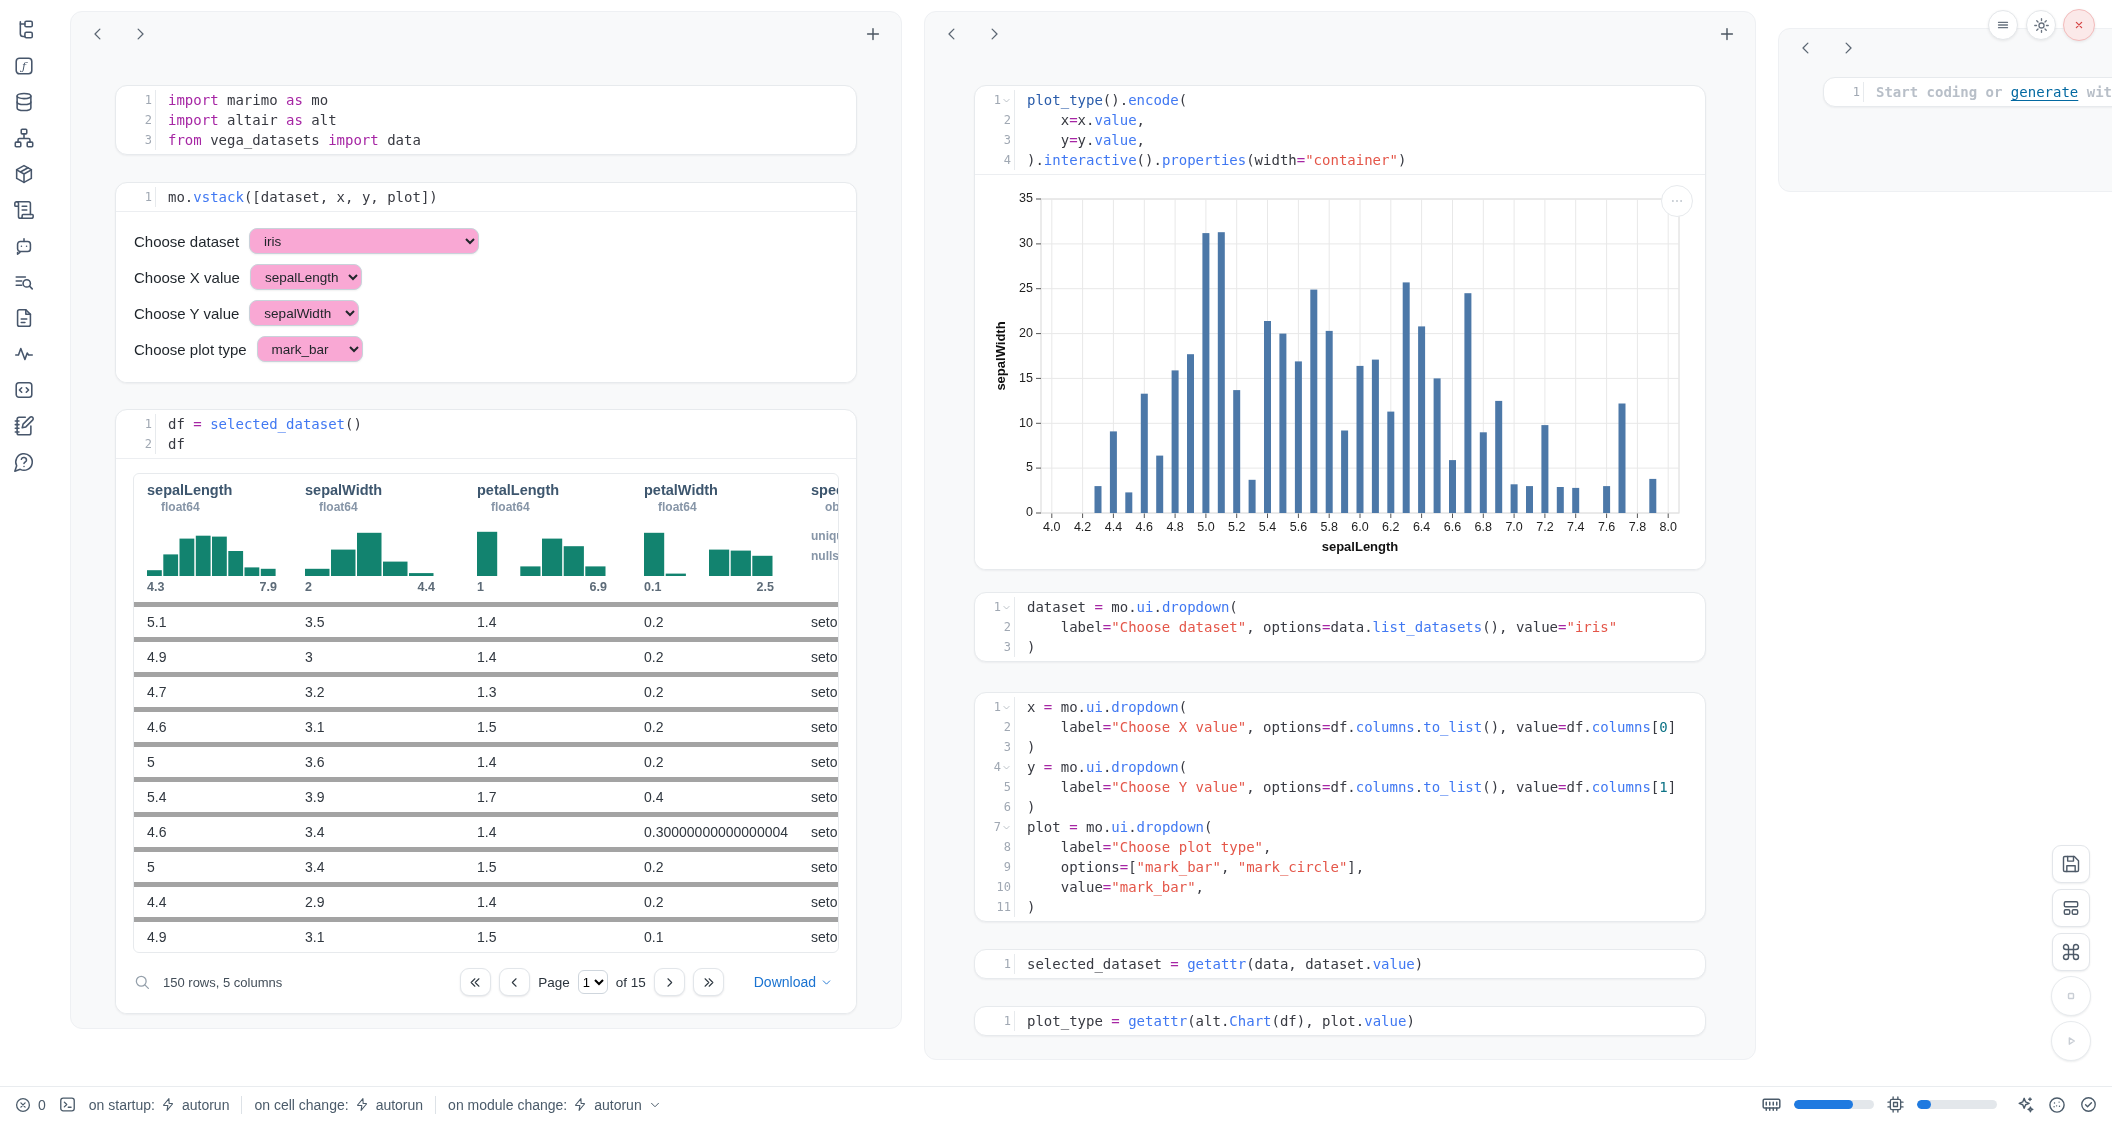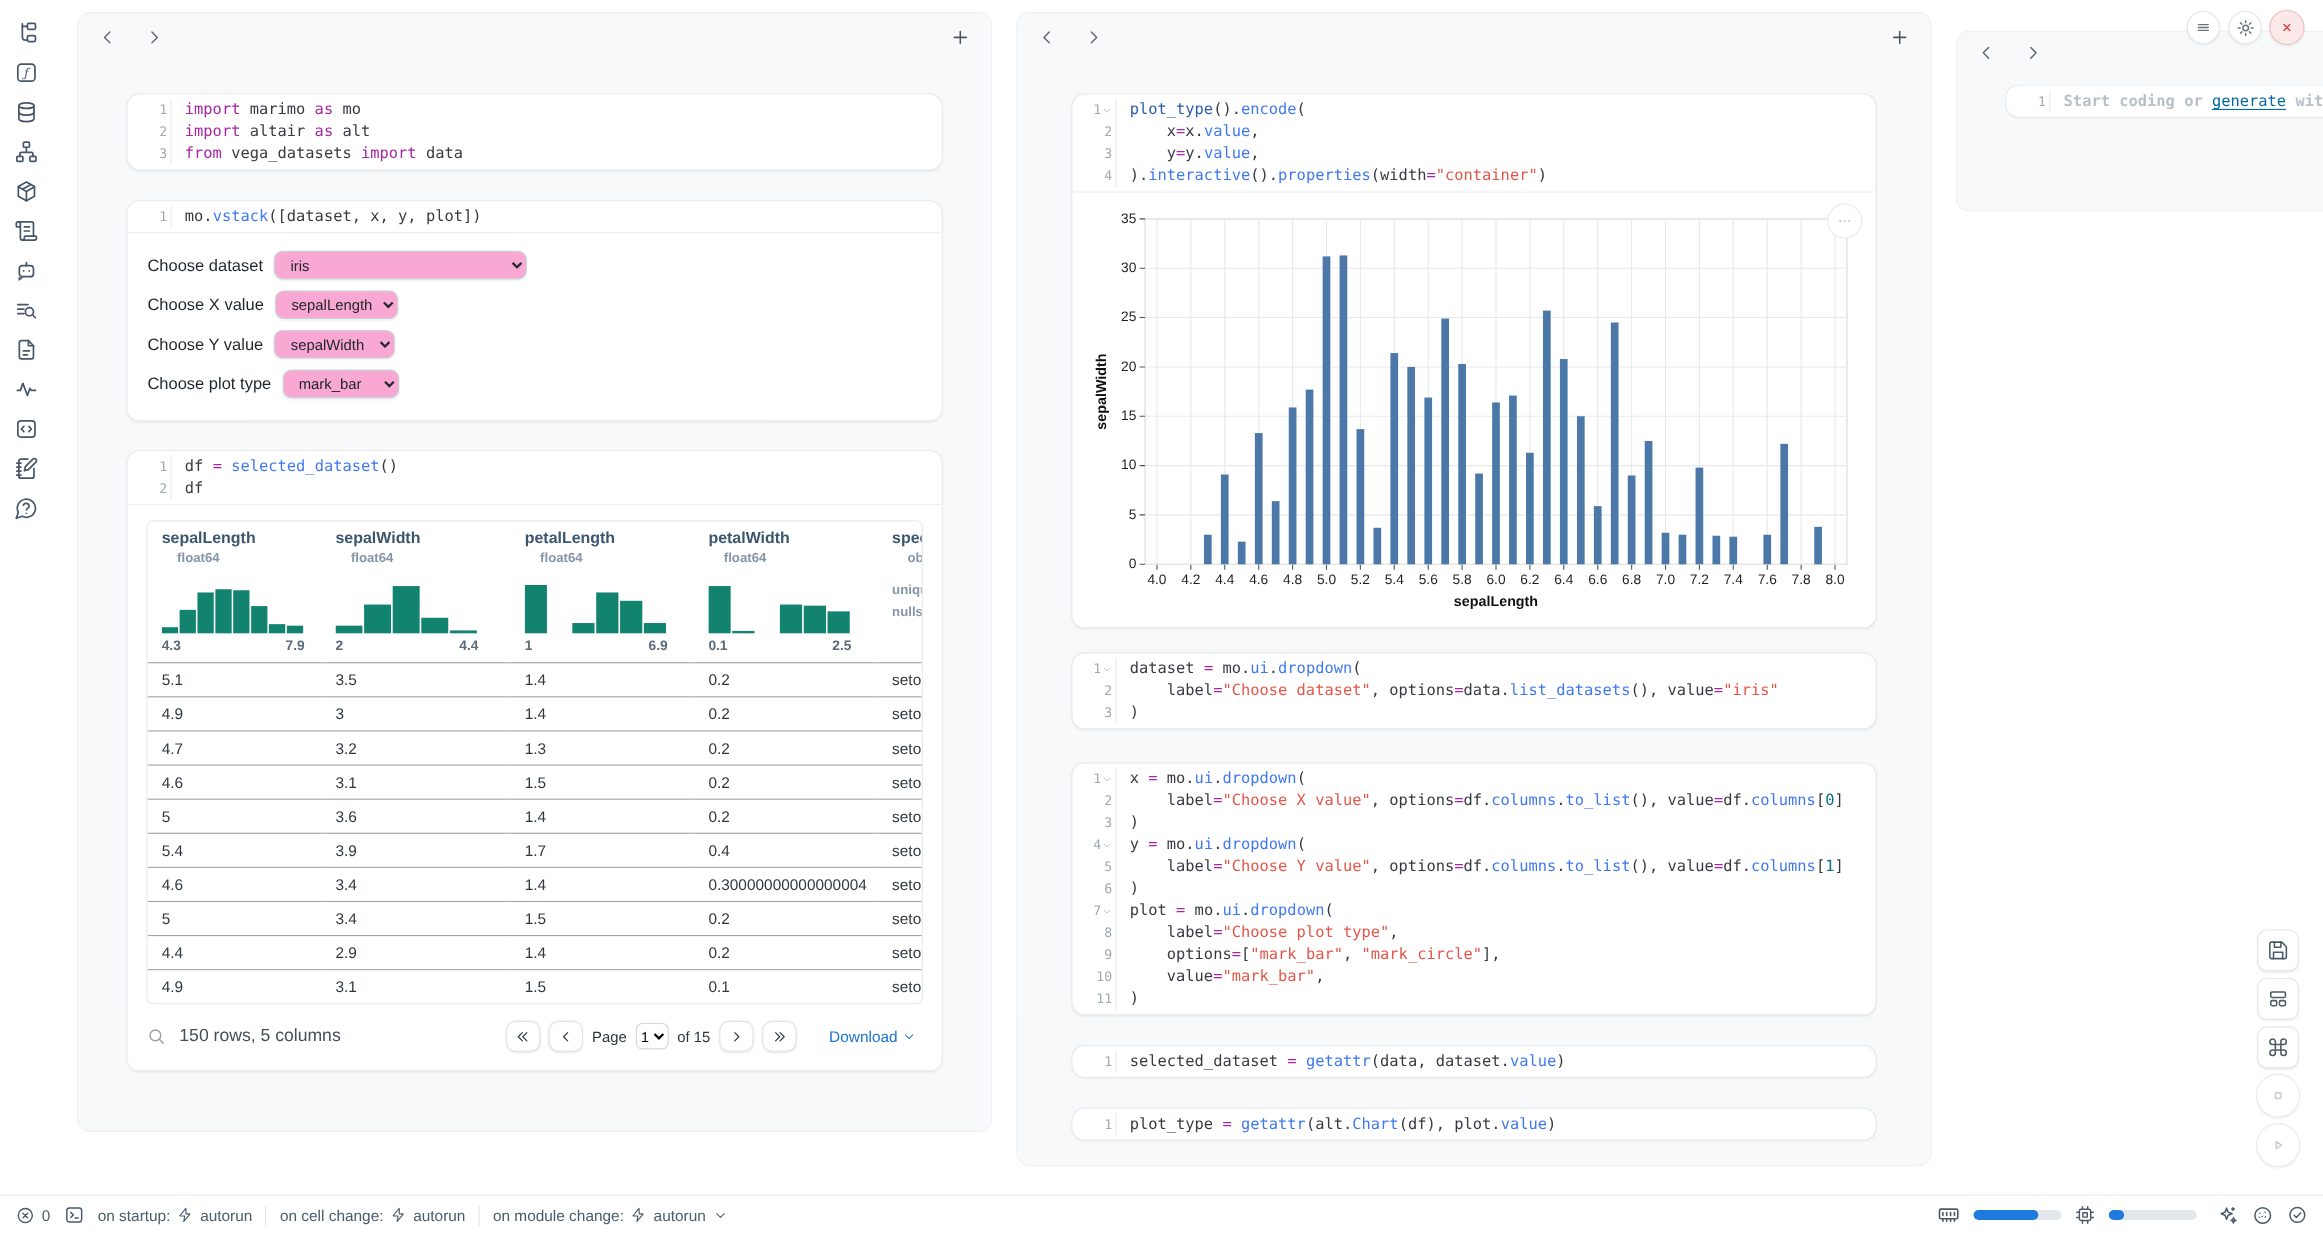--- a/index.html
+++ b/index.html
@@ -57,24 +57,24 @@
   
   #table-output{padding:14px 17px 12px;}
   .tbl-box{border:1px solid #e7eaed;border-radius:6px;overflow:hidden;background:#fff;}
   table.df{border-collapse:collapse;width:100%;table-layout:fixed;}
   table.df th{text-align:left;padding:8px 0 8px 13px;vertical-align:top;overflow:hidden;white-space:nowrap;cursor:pointer;}
   .col-name{font-size:14.5px;font-weight:600;color:#3d566e;}
   .col-type{font-size:12px;color:#8695a7;margin-top:2px;margin-left:14px;}
   .hist{margin-top:10px;display:block;}
   .col-range{display:flex;justify-content:space-between;width:130px;font-size:12.5px;color:#5d6b78;margin-top:4px;}
   .col-meta{font-size:12px;color:#8695a7;margin-top:12px;line-height:20px;}
-  table.df td{border-top:1px solid #a3a3a3;font-size:14px;color:#30373f;padding:7px 0 7px 13px;
+  table.df td{border-top:5px solid #a3a3a3;font-size:14px;color:#30373f;padding:7px 0 7px 13px;
               white-space:nowrap;overflow:hidden;}
   .tbl-footer{display:flex;align-items:center;margin-top:10px;gap:12px;height:38px;color:#434e59;}
-  .tbl-footer .summary{font-size:16px;}
+  .tbl-footer .summary{font-size:13px;}
   .search-ic{color:#95a0ab;}
   .pager{margin-left:auto;display:flex;align-items:center;gap:8px;}
   .pg-btn{width:31px;height:28px;border:1px solid #e2e6ea;border-radius:9px;background:#fff;color:#2f3942;
           box-shadow:0 1px 2px rgba(16,24,40,.10);display:flex;align-items:center;justify-content:center;cursor:pointer;}
   .pg-txt{font-size:13.5px;color:#2b343d;}
   select.page{height:24px;border:1px solid #cfd6dd;border-radius:6px;background:#fff;font-size:13px;
               font-family:"Liberation Sans",sans-serif;}
   .download{display:flex;align-items:center;gap:4px;color:var(--c-link,#1a73d1);font-size:14px;
             background:none;border:none;cursor:pointer;margin-left:16px;}
 

